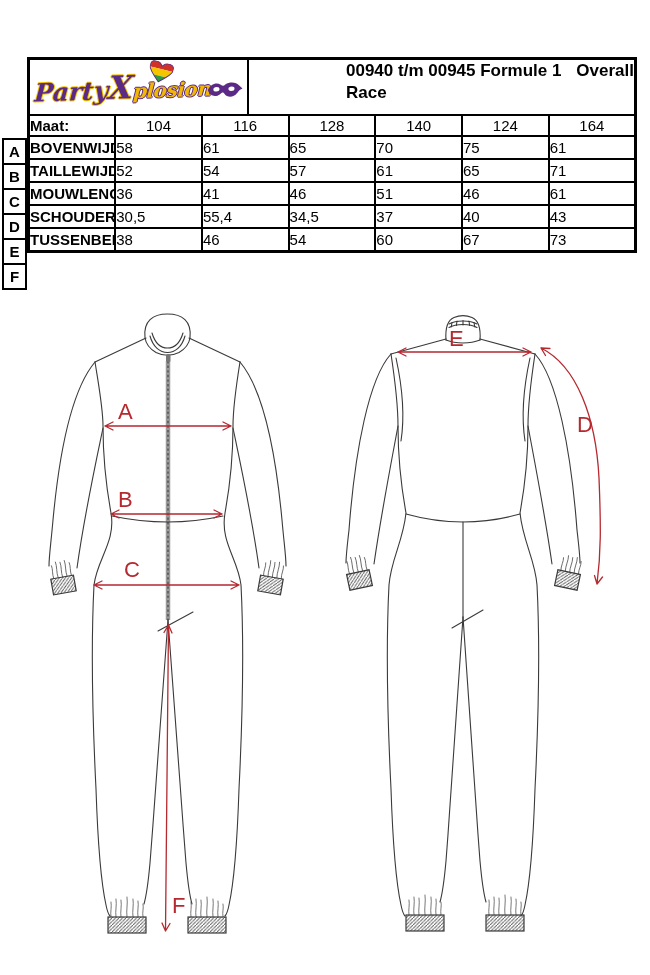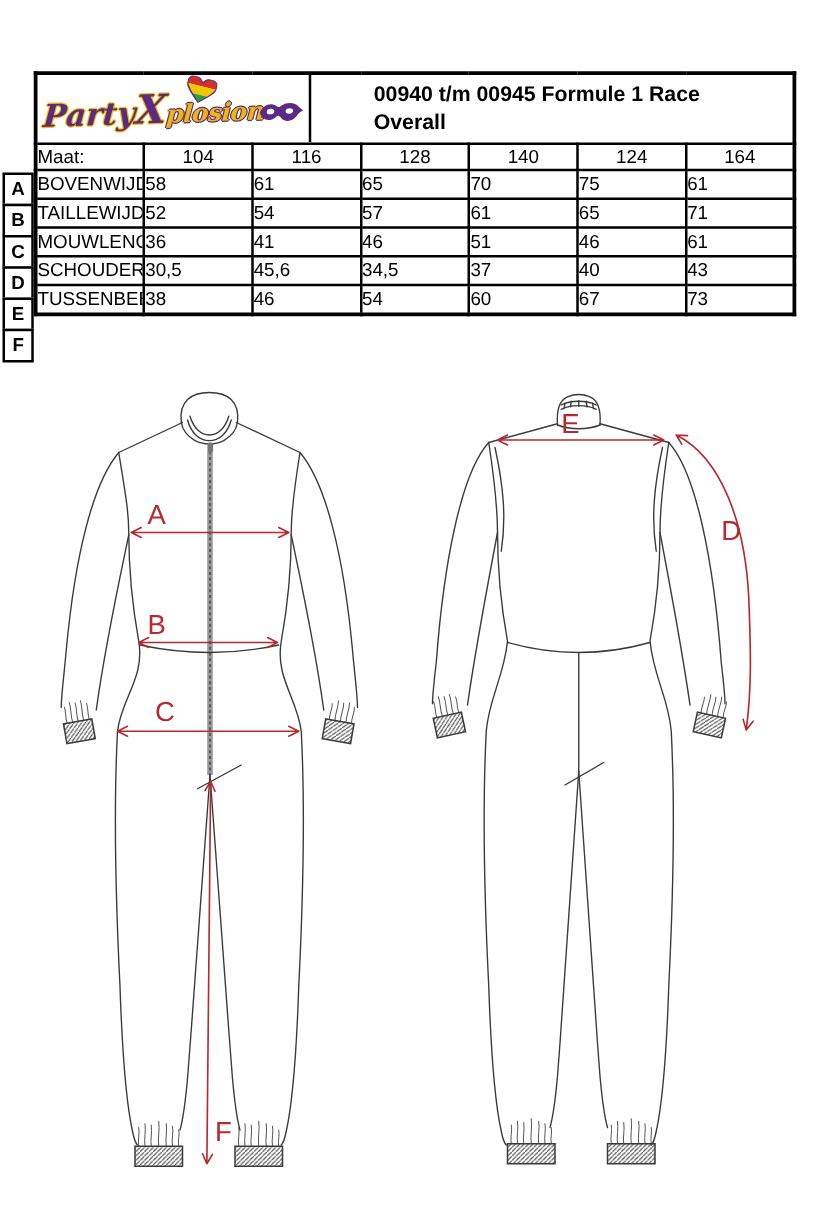--- a/index.html
+++ b/index.html
@@ -8,24 +8,24 @@
 
   
   table.sizes{position:absolute;left:27px;top:57px;width:610px;
               border-collapse:collapse;table-layout:fixed;border:3px solid #000;}
   table.sizes td{border:2px solid #000;padding:0;overflow:hidden;vertical-align:middle;}
   tr.r-head td{height:54px;}
   .hdr{display:flex;height:100%;align-items:stretch;}
   .logo-box{width:217px;border-right:2px solid #000;display:flex;align-items:center;
             justify-content:center;position:relative;flex:none;}
   .title-box{flex:1;padding-left:50px;font-weight:bold;font-size:17px;line-height:22px;
-             display:flex;flex-direction:column;justify-content:center;}
+             display:flex;flex-direction:row;justify-content:center;margin-left:47px;}
   tr.r-maat{height:21px;}
   tr.r-data{height:23px;}
-  .c-label{font-weight:normal;font-size:15px;padding-left:5px;text-align:left;white-space:nowrap;}
+  .c-label{font-weight:bold;font-size:15px;padding-left:5px;text-align:left;white-space:nowrap;}
   .c-size{font-weight:normal;font-size:15px;text-align:center;}
   .c-val{font-size:15px;text-align:left;}
 
   
   .letters{position:absolute;left:2px;top:138px;width:25px;}
   .letter{box-sizing:border-box;height:27px;margin-top:-2px;border:2px solid #000;
           font-weight:bold;font-size:15px;display:flex;align-items:center;
           justify-content:center;background:#fff;}
   .letter:first-child{margin-top:0;}
 
@@ -120,21 +120,21 @@
     <td class="c-val">36</td>
     <td class="c-val">41</td>
     <td class="c-val">46</td>
     <td class="c-val">51</td>
     <td class="c-val">46</td>
     <td class="c-val">61</td>
   </tr>
   <tr class="r-data">
     <td class="c-label">SCHOUDER TOT SCHOUDER</td>
     <td class="c-val">30,5</td>
-    <td class="c-val">45,6</td>
+    <td class="c-val">55,4</td>
     <td class="c-val">34,5</td>
     <td class="c-val">37</td>
     <td class="c-val">40</td>
     <td class="c-val">43</td>
   </tr>
   <tr class="r-data">
     <td class="c-label">TUSSENBEEN LENGTE</td>
     <td class="c-val">38</td>
     <td class="c-val">46</td>
     <td class="c-val">54</td>

